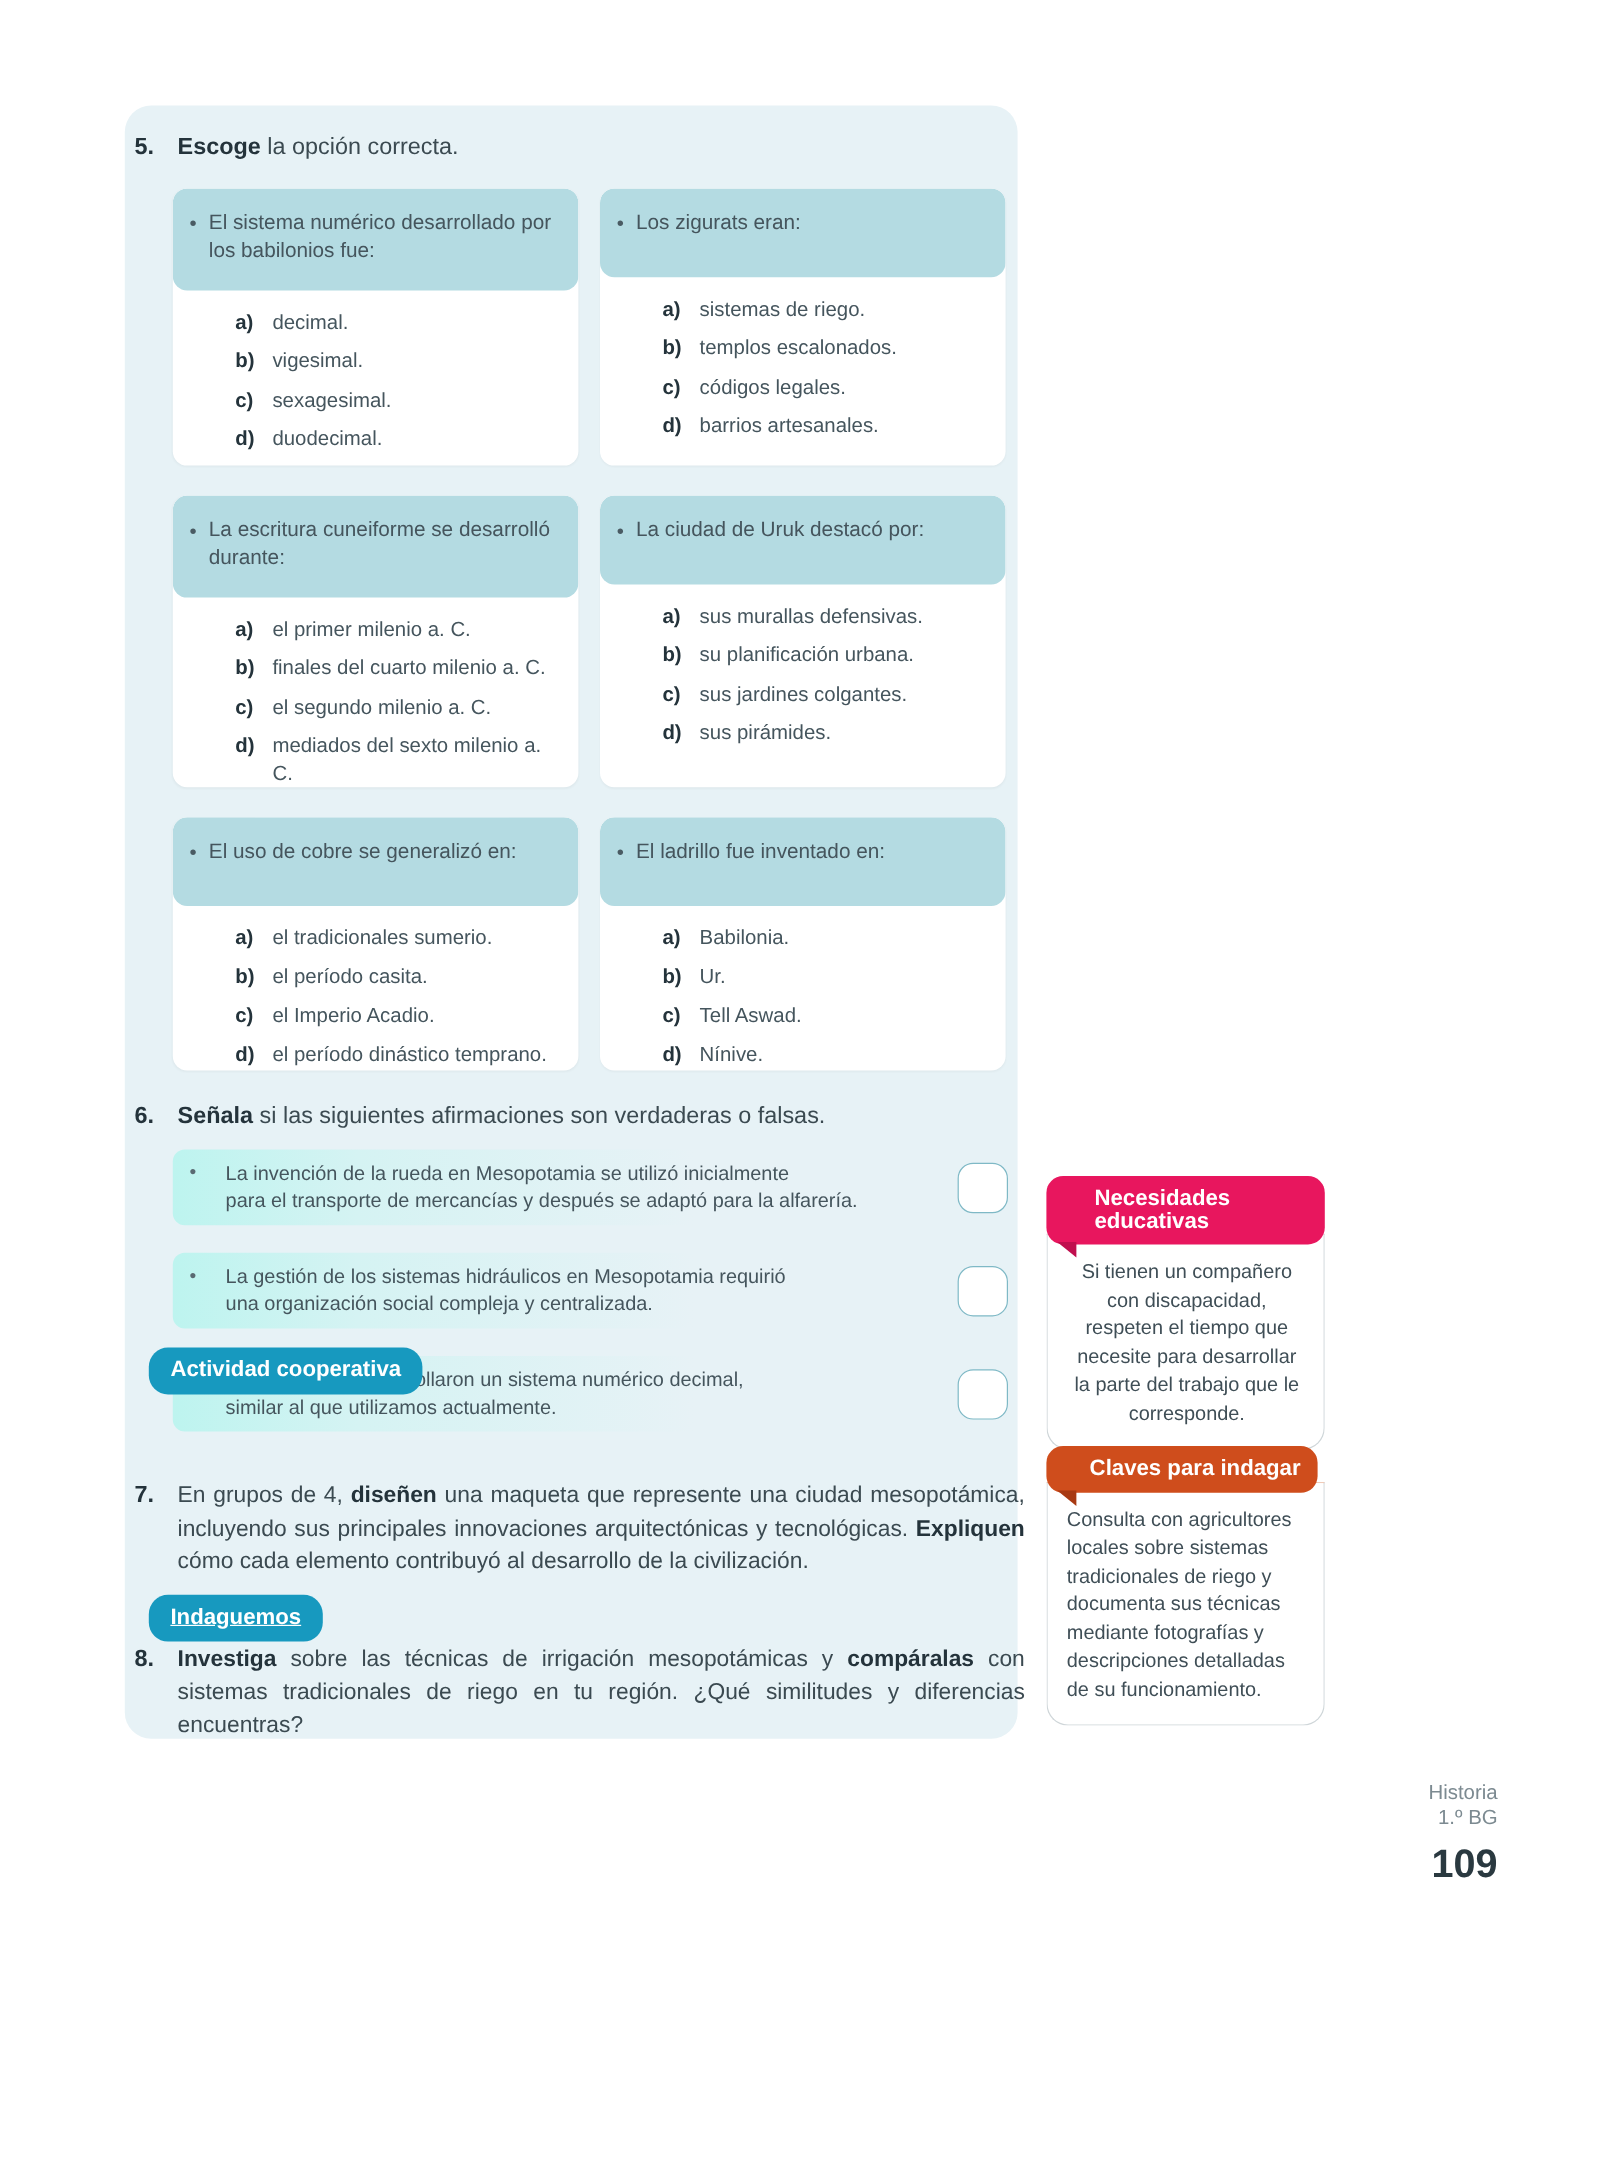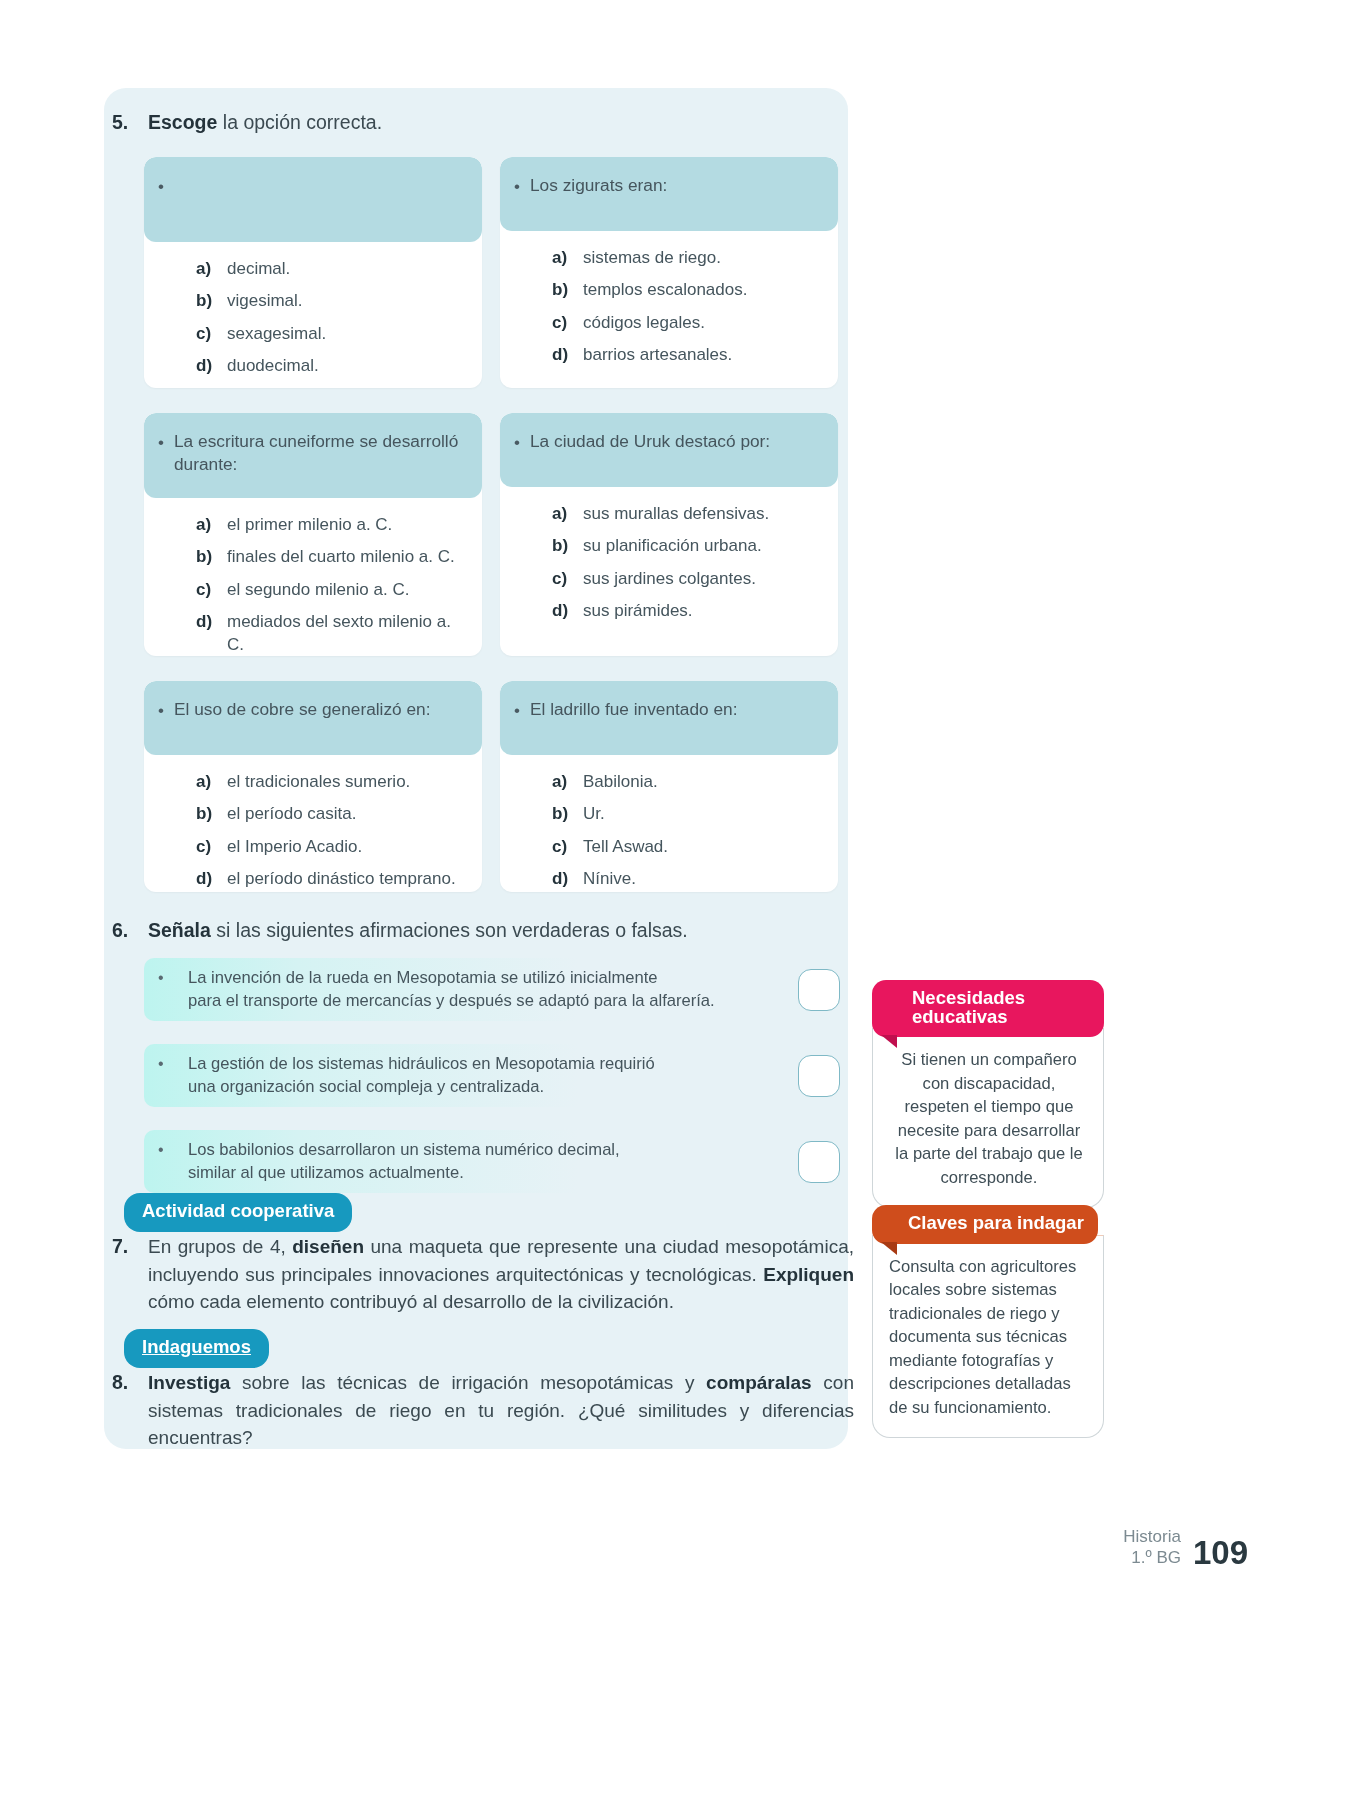--- a/index.html
+++ b/index.html
@@ -153,21 +153,21 @@
   .badge {
     display: inline-block;
     border-radius: 16px;
     color: #ffffff;
     font-weight: bold;
     font-size: 18.5px;
     line-height: 1;
     padding: 9px 18px 11px 18px;
   }
   .badge.teal { background: #1799bf; }
-  #badge-coop { position: absolute; left: 124px; top: 1193px; }
+  #badge-coop { position: absolute; left: 124px; top: 1123px; }
   #badge-indag { position: absolute; left: 124px; top: 1329px; text-decoration: underline; }
 
   
   .ex-para {
     position: absolute;
     display: flex;
     align-items: baseline;
     font-size: 19px;
     line-height: 1.46;
     color: #3b4a51;
@@ -225,20 +225,21 @@
   #callout-nec .callout-tab { margin-left: 0; padding-left: 40px; }
   #callout-cla { left: 872px; top: 1205px; }
 
   
   .footer {
     position: absolute;
     right: 102px; bottom: 232px;
     display: flex;
     align-items: flex-end;
     gap: 12px;
+    flex-direction: column;
   }
   .footer-label {
     text-align: right;
     font-size: 17px;
     line-height: 1.24;
     color: #7c8a91;
   }
   .footer-page {
     font-size: 33px;
     font-weight: bold;
@@ -256,20 +257,21 @@
   <div class="ex-head" id="q5-head">
     <span class="ex-num">5.</span>
     <span class="ex-text"><b>Escoge</b><span> la opción correcta.</span></span>
   </div>
 
   <div class="mcq-grid">
 
     <div class="mcq-card h1">
       <div class="mcq-head two-line">
         <span class="bullet">•</span>
+        <span class="qtext">El sistema numérico desarrollado por los babilonios fue:</span>
       </div>
       <div class="mcq-opts">
         <div class="opt">
             <span class="letter">a)</span>
             <span>decimal.</span>
           </div>
         <div class="opt">
             <span class="letter">b)</span>
             <span>vigesimal.</span>
           </div>

